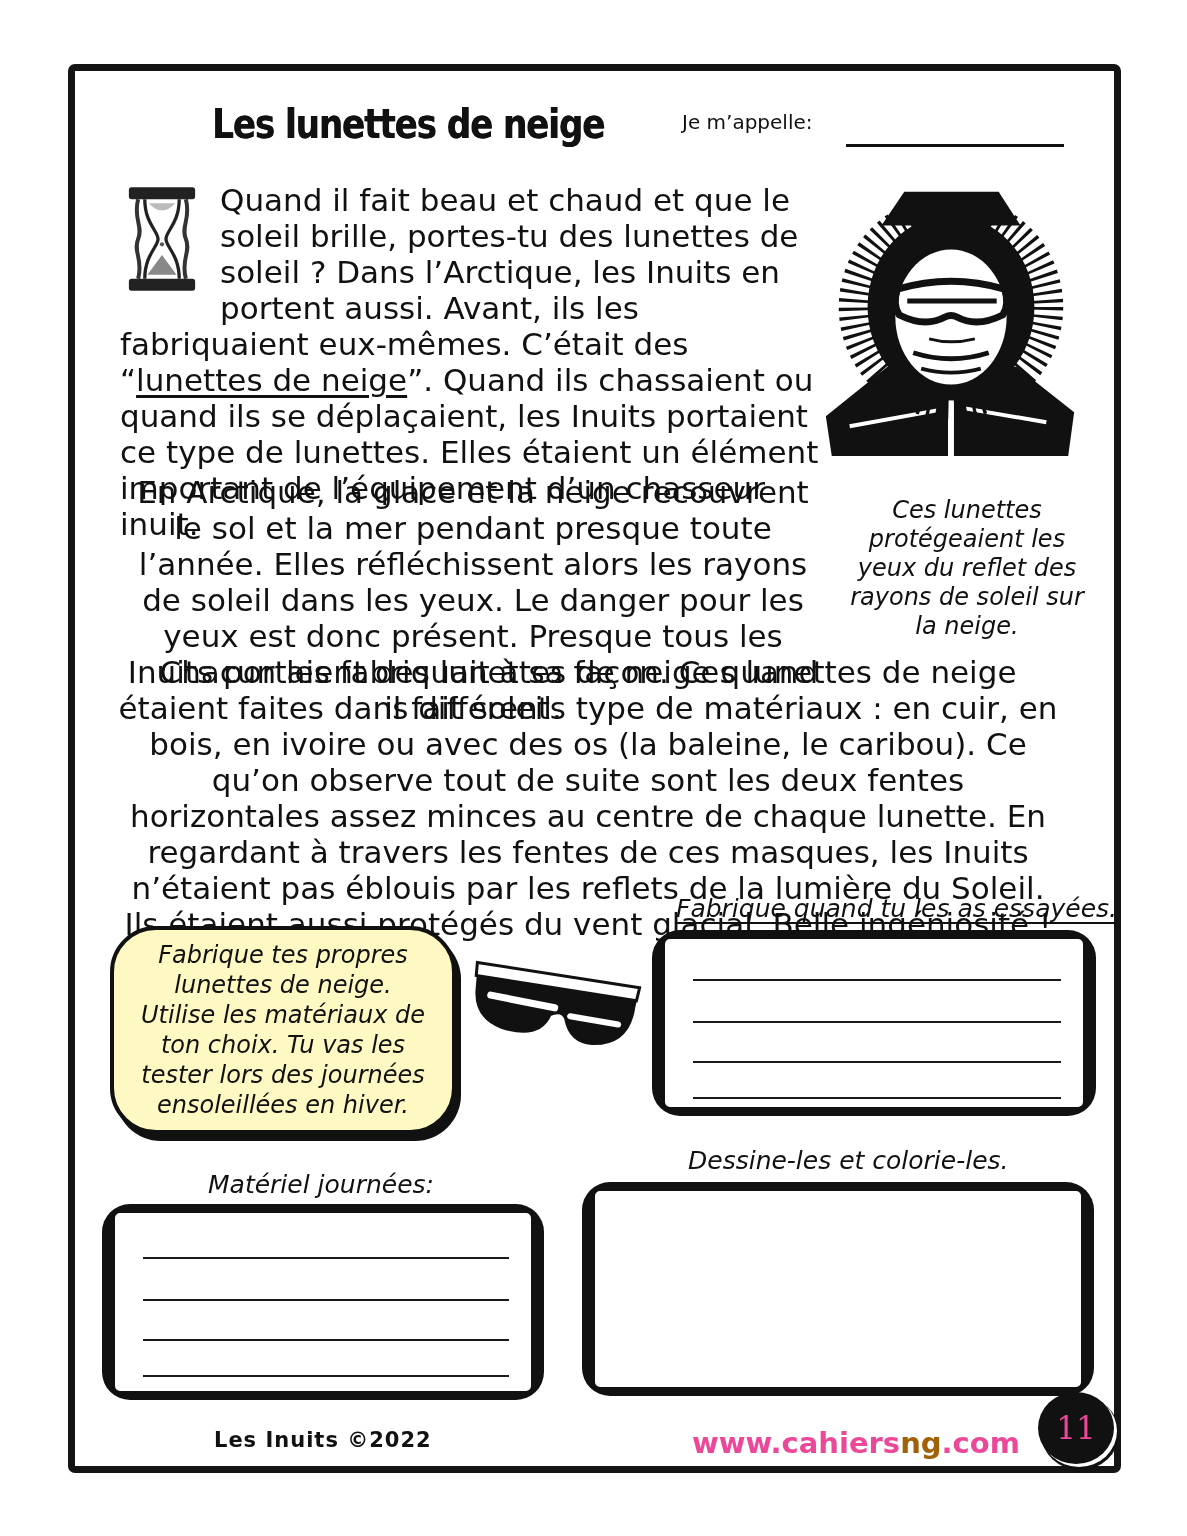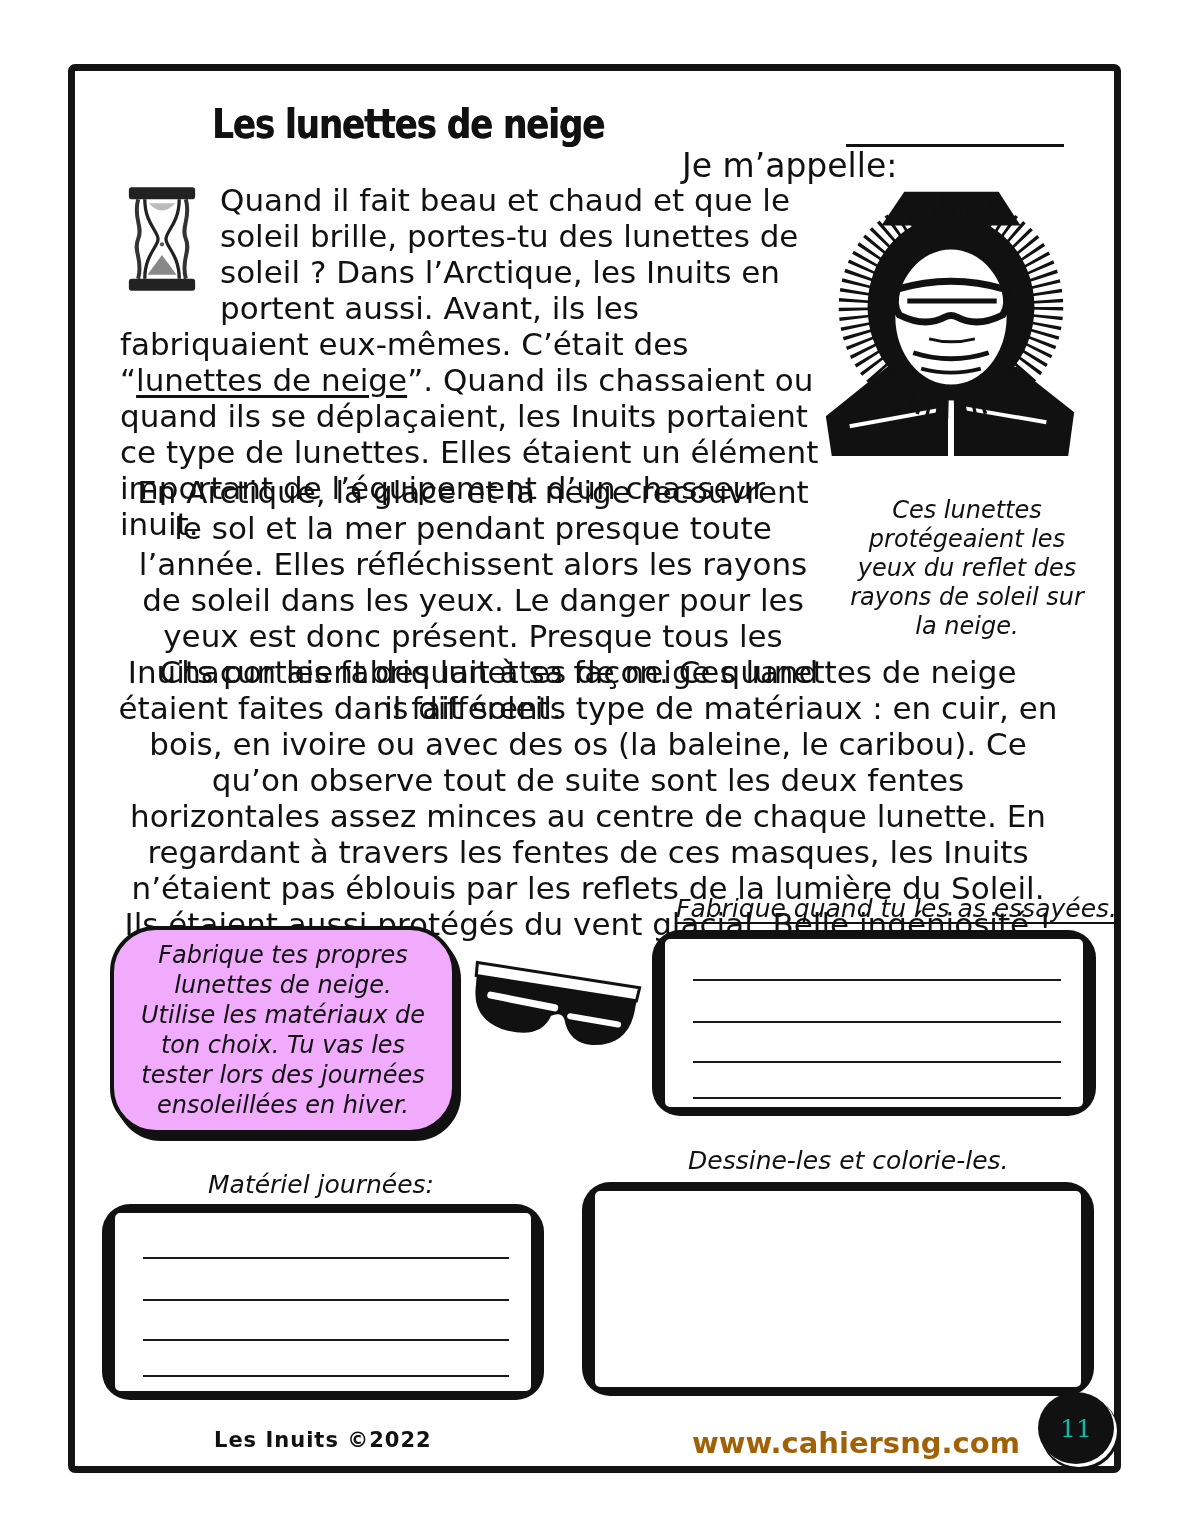--- a/index.html
+++ b/index.html
@@ -12,40 +12,40 @@
   
   .page-frame {
     left:68px; top:64px; width:1039px; height:1395px;
     border:7px solid #141414; border-radius:7px; background:#fff;
   }
   .page-title {
     left:212px; top:100px; font-size:34px; font-weight:bold;
     letter-spacing:-1px; transform:scaleY(1.18); transform-origin:top left;
     text-shadow:0.6px 0 #111;
   }
-  .name-label { left:682px; top:110px; font-size:33px;margin-top:36px; }
+  .name-label { left:682px; top:110px; font-size:20px; }
   .name-line  { left:846px; top:110px; width:218px; height:34px; border-bottom:3px solid #111; }
 
   .para { font-size:31px; line-height:36px; }
   .para-intro { left:120px; top:182px; width:706px; }
   .hourglass-wrap { float:left; width:84px; height:106px; margin:4px 16px 6px 0; }
   .underlined-phrase { text-decoration:underline; text-underline-offset:4px; }
 
   .para-arctique { left:120px; top:474px; width:706px;text-align:center; }
   .para-fabrication { left:112px; top:654px; width:952px;text-align:center; }
 
   .inuit-wrap { left:808px; top:166px; width:282px; height:298px; }
   .image-caption {
     left:838px; top:472px; width:258px; text-align:center;
     font-style:italic; font-size:24px; line-height:29px;margin-top:24px;
   }
 
   .bubble {
     left:110px; top:926px; width:346px; height:208px; box-sizing:border-box;
-    border:4px solid #111; border-radius:46px; background:#f0abfc;
+    border:4px solid #111; border-radius:46px; background:#fef9c3;
     box-shadow:5px 7px 0 #111;
     display:flex; align-items:center; justify-content:center; text-align:center;
     font-style:italic; font-size:24px; line-height:30px; padding:8px 20px;
   }
   .goggles-wrap { left:466px; top:950px; width:182px; height:118px; }
 
   .panel::before {
     content:""; position:absolute; left:-10px; right:-10px; top:-6px; bottom:-6px;
     background:#111; border-radius:28px;
   }
@@ -58,25 +58,25 @@
   .heading-italic { font-size:25px; font-style:italic; }
   .raconte-heading { left:676px; top:894px; text-decoration:underline; text-underline-offset:5px; }
   .raconte-panel  { left:662px; top:936px; width:424px; height:174px; }
   .dessine-heading { left:688px; top:1146px; }
   .dessine-panel  { left:592px; top:1188px; width:492px; height:202px; }
   .materiel-heading { left:208px; top:1170px; }
   .materiel-panel { left:112px; top:1210px; width:422px; height:184px; }
 
   .footer-series { left:214px; top:1428px; font-size:21px; font-weight:bold; letter-spacing:1px; }
   .footer-url { left:692px; top:1426px; font-size:29px; font-weight:bold; }
-  .url-blue { color:#a16207; }
+  .url-blue { color:#ec4899; }
   .url-black { color:#a16207; }
   .page-badge {
     left:1038px; top:1392px; width:76px; height:72px; background:#111;
-    border-radius:50%; color:#14b8a6; font-size:25px; font-family:"DejaVu Serif", serif;
+    border-radius:50%; color:#ec4899; font-size:31px; font-family:"DejaVu Serif", serif;
     display:flex; align-items:center; justify-content:center;
     box-shadow:3px 3px 0 0 #fff, 4px 5px 0 1px #111;
   }
 </style>
 </head>
 <body>
 
 <div class="abs page-frame"></div>
 
 <div class="abs page-title">Les lunettes de neige</div>

